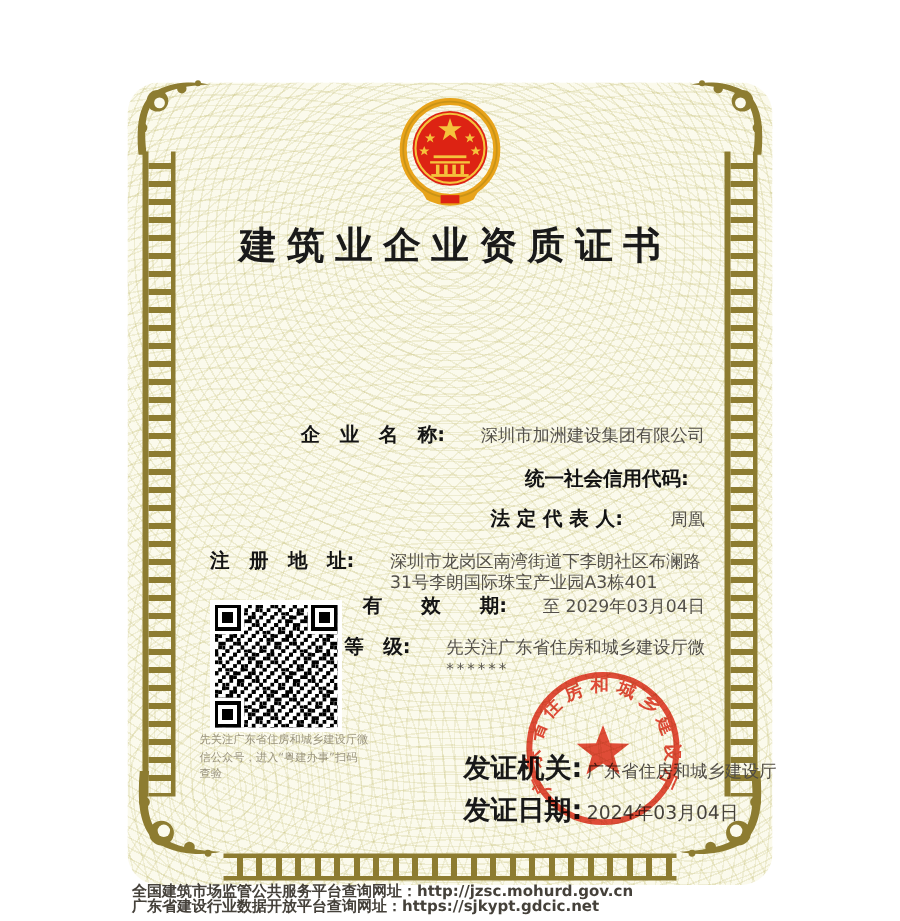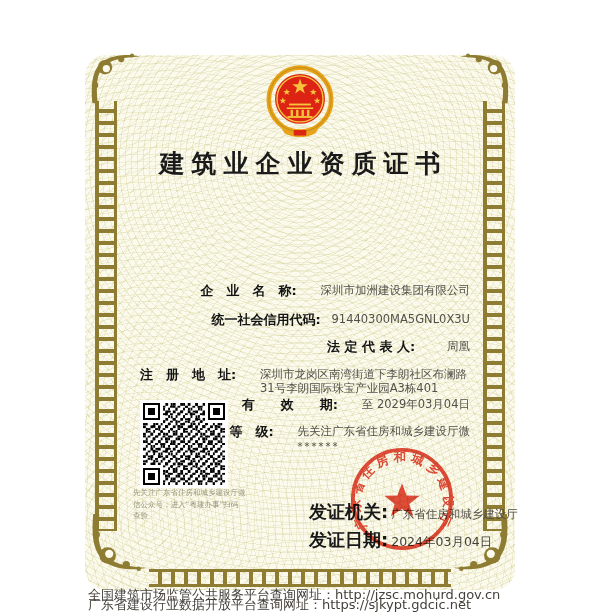--- a/index.html
+++ b/index.html
@@ -66,21 +66,21 @@
   .issue-row{position:absolute;left:224px;display:flex;align-items:baseline;z-index:2;}
   .issue-row .lbl{font-size:18px;font-weight:700;color:#181818;white-space:pre;}
   .issue-row .val{font-size:11.5px;color:#4f4b44;margin-left:3px;white-space:nowrap;}
   .ir-org{top:445px;}
   .ir-date{top:473px;}
   .ir-date .val{font-size:12.5px;color:#45413a;}
   
   .seal{position:absolute;left:263px;top:390px;width:108px;height:108px;z-index:3;opacity:.88;mix-blend-mode:multiply;}
   .seal svg{width:100%;height:100%;display:block;}
   
-  .footer{position:absolute;left:88px;top:590px;font-size:13px;line-height:10px;font-weight:400;color:#45413a;white-space:pre-line;}
+  .footer{position:absolute;left:88px;top:590px;font-size:10px;line-height:10px;font-weight:700;color:#45413a;white-space:pre-line;}
 </style>
 </head>
 <body>
 
 <div class="cert">
 
   <div class="ladder-v left"></div>
   <div class="ladder-v right"></div>
   <div class="ladder-h"></div>
 
@@ -150,21 +150,20 @@
 
   <div class="title">建筑业企业资质证书</div>
 
   <div class="rows">
     <div class="row r1">
       <span class="lbl">企　业　名　称:</span>
       <span class="val">深圳市加洲建设集团有限公司</span>
     </div>
     <div class="row r2">
       <span class="lbl">统一社会信用代码:</span>
-      <span class="val">91440300MA5GNL0X3U</span>
     </div>
     <div class="row r3">
       <span class="lbl">法 定 代 表 人:</span>
       <span class="val">周凰</span>
     </div>
     <div class="row r4">
       <span class="lbl">注　册　地　址:</span>
       <span class="val">深圳市龙岗区南湾街道下李朗社区布澜路31号李朗国际珠宝产业园A3栋401</span>
     </div>
     <div class="row r5">

